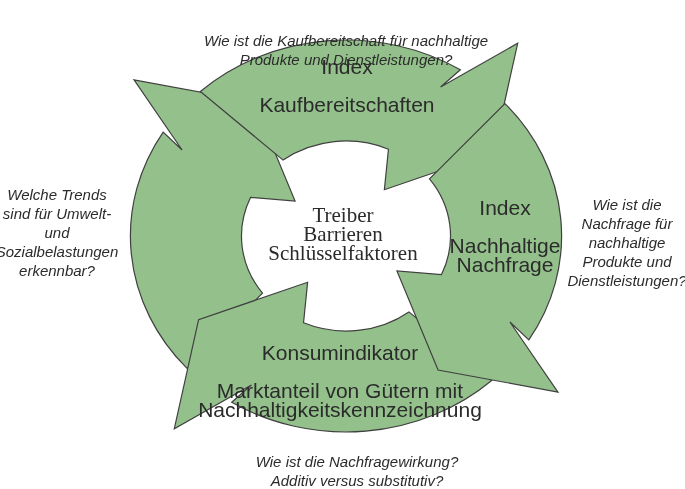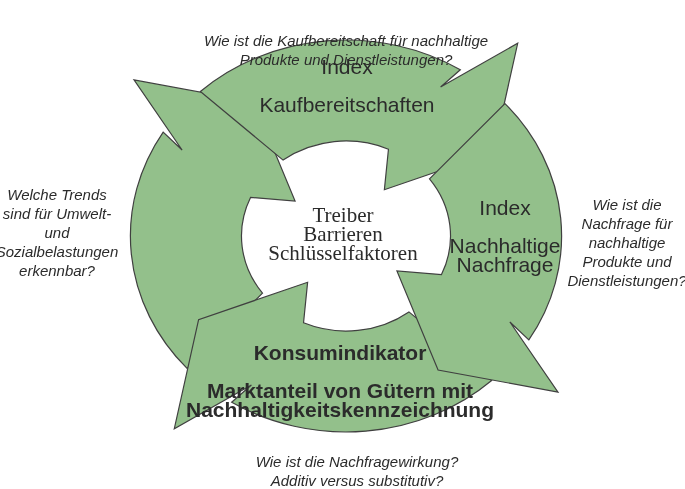--- a/index.html
+++ b/index.html
@@ -56,21 +56,21 @@
 
   <div class="label seg" style="left:347px;top:57px;">Index
 
 Kaufbereitschaften</div>
 
   <div class="label seg" style="left:505px;top:198px;">Index
 
 Nachhaltige
 Nachfrage</div>
 
-  <div class="label seg" style="left:340px;top:343px;font-weight:bold;">Konsumindikator
+  <div class="label seg" style="left:340px;top:343px;">Konsumindikator
 
 Marktanteil von Gütern mit
 Nachhaltigkeitskennzeichnung</div>
 
 
   <div class="label seg" style="left:343px;top:206px;font-family:Liberation Serif, serif;">Treiber
 Barrieren
 Schlüsselfaktoren</div>
 
 </div>

